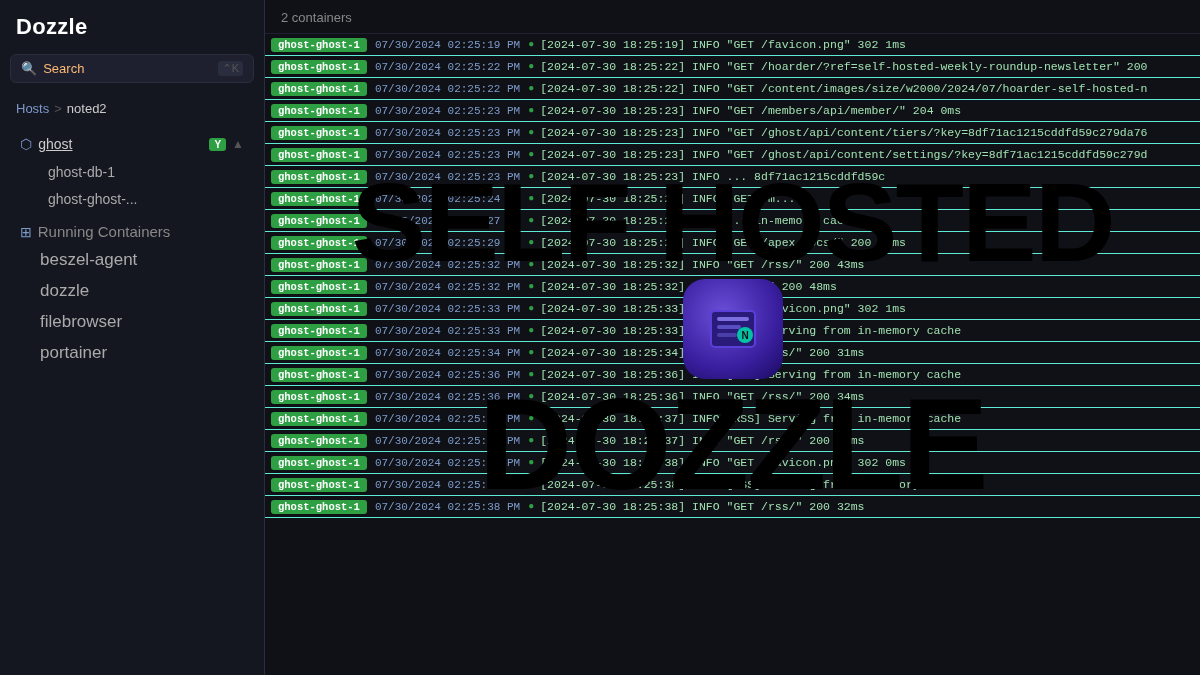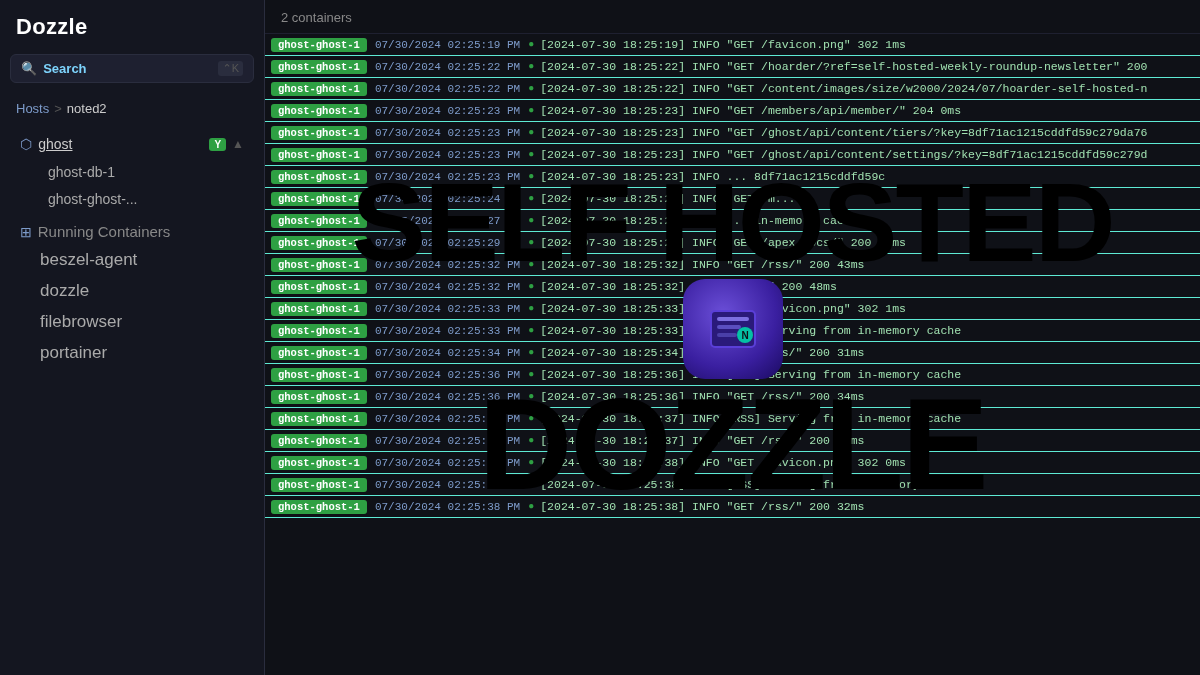--- a/index.html
+++ b/index.html
@@ -42,24 +42,23 @@
       display: flex;
       align-items: center;
       gap: 6px;
       cursor: pointer;
     }
     #search-bar .search-icon-svg {
       color: #888;
       font-size: 13px;
     }
     #search-bar .search-label {
-      color: #7dd3fc;
+      color: #fdba74;
       font-size: 13px;
       flex: 1;
-      font-weight: bold;
     }
     #search-bar .search-shortcut {
       color: #555;
       font-size: 11px;
       background: #2a2d3e;
       border-radius: 3px;
       padding: 1px 4px;
     }
 
     #breadcrumb {

